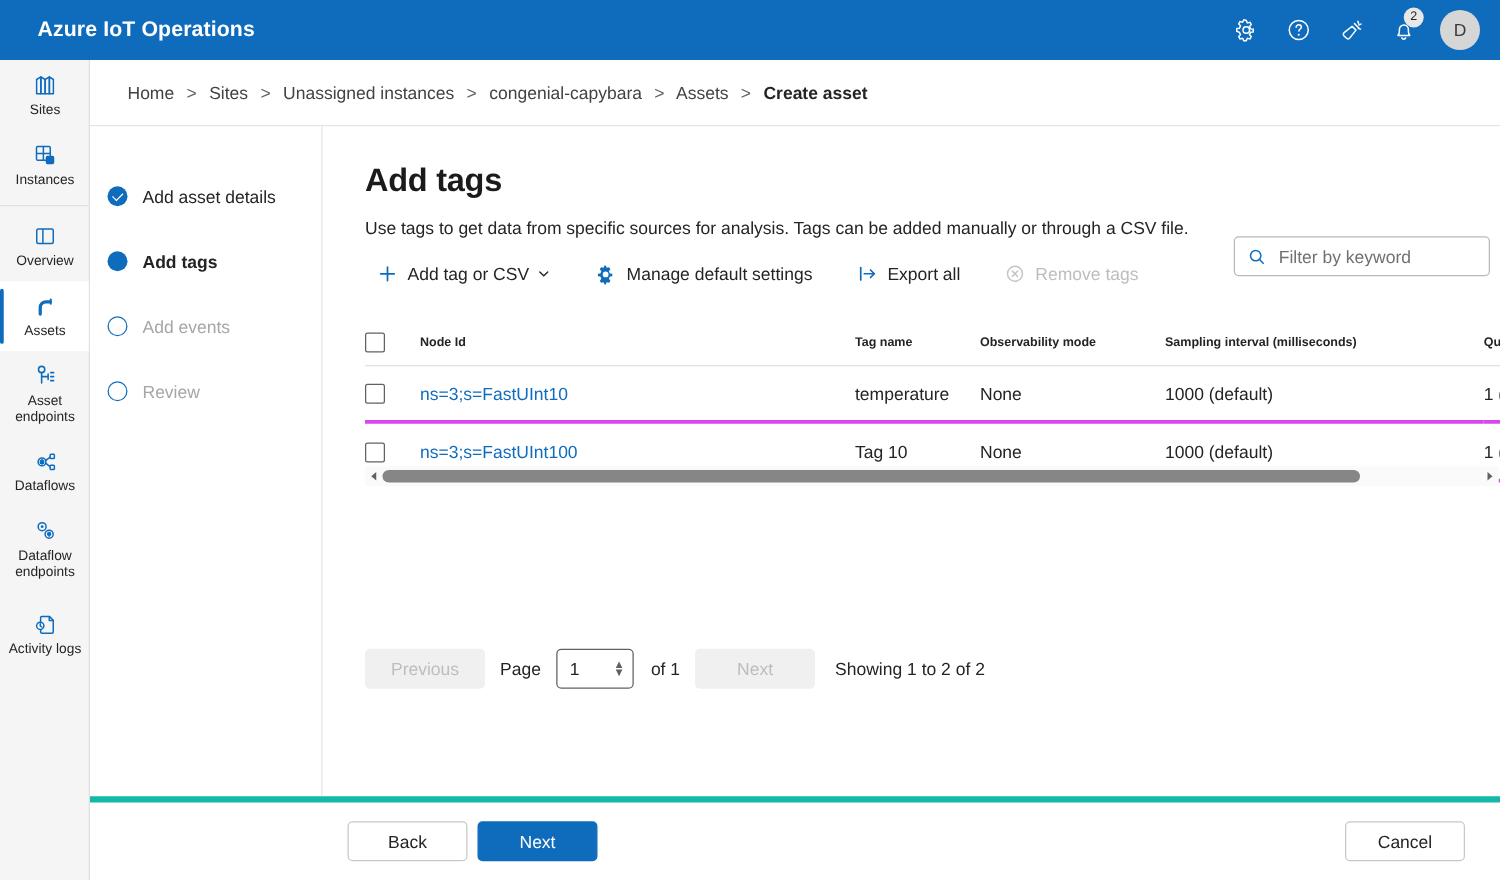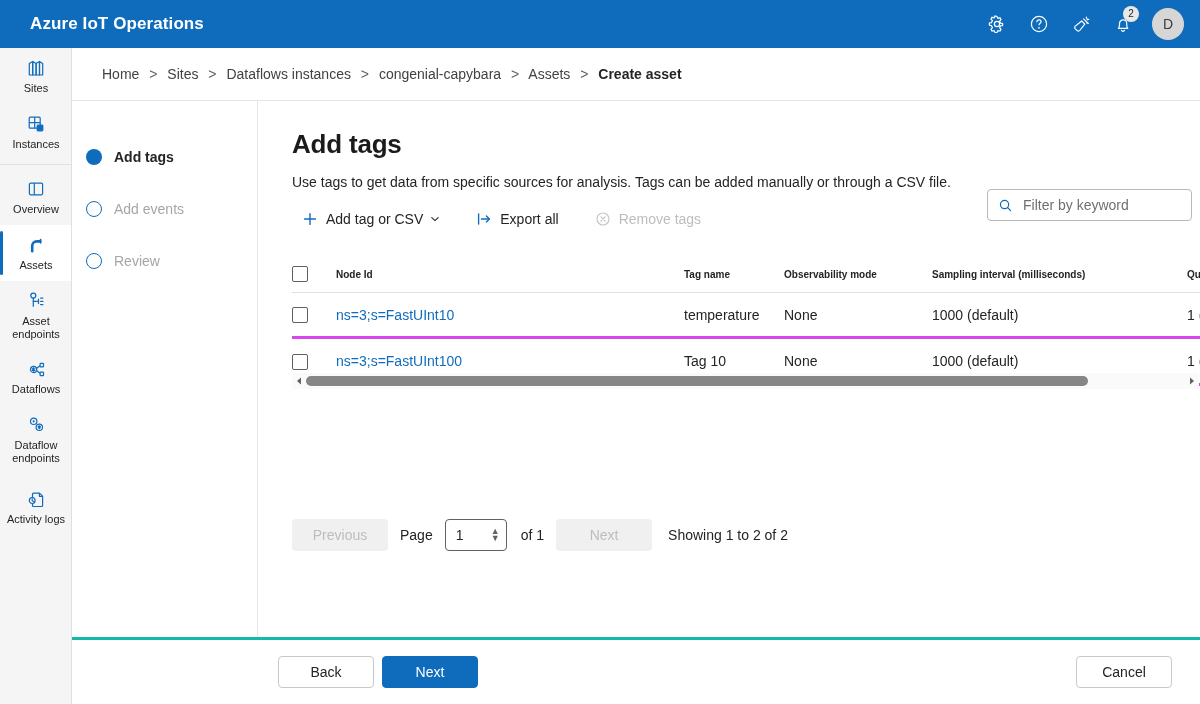--- a/index.html
+++ b/index.html
@@ -192,21 +192,21 @@
     border: none; outline: none; width: 36px; margin-left: 8px;
     font-size: 14px; font-family: inherit; color: #242424; background: transparent;
   }
   .spin-arrows { display: flex; flex-direction: column; margin-left: auto; margin-right: 6px; }
   .spin-arrows span { line-height: 7px; font-size: 9px; color: #616161; cursor: pointer; }
   .showing { margin-left: 16px; color: #242424; }
 
   
   .footer {
     position: absolute; left: 72px; top: 637px; width: 1128px; height: 67px;
-    background: #ffffff; border-top: 3px solid #14b8a6;
+    background: #ffffff; border-top: 5px solid #14b8a6;
     display: flex; align-items: center; padding: 0 28px 0 206px;
   }
   .btn {
     height: 32px; min-width: 96px; border-radius: 4px; font-size: 14px;
     font-family: inherit; cursor: pointer; display: flex;
     align-items: center; justify-content: center;
   }
   .btn-sec { background: #ffffff; border: 1px solid #c8c8c8; color: #242424; }
   .btn-pri { background: #0f6cbd; border: 1px solid #0f6cbd; color: #ffffff; }
   .spacer { flex: 1 1 auto; }
@@ -349,33 +349,37 @@
     <span>Activity logs</span>
   </div>
 </div>
 
 <div class="crumbbar">
   <div class="crumbs">
     <span class="c">Home</span>
     <span class="sep">&gt;</span>
     <span class="c">Sites</span>
     <span class="sep">&gt;</span>
-    <span class="c">Dataflows instances</span>
+    <span class="c">Unassigned instances</span>
     <span class="sep">&gt;</span>
     <span class="c">congenial-capybara</span>
     <span class="sep">&gt;</span>
     <span class="c">Assets</span>
     <span class="sep">&gt;</span>
     <span class="cur">Create asset</span>
   </div>
 </div>
 
 <div class="card">
 
   <div class="steps">
+    <div class="step done">
+      <span class="dot"></span>
+      <span class="label">Add asset details</span>
+    </div>
     <div class="step current">
       <span class="dot"></span>
       <span class="label">Add tags</span>
     </div>
     <div class="step todo">
       <span class="dot"></span>
       <span class="label">Add events</span>
     </div>
     <div class="step todo">
       <span class="dot"></span>
@@ -396,20 +400,29 @@
           </svg>
         </span>
         <span>Add tag or CSV</span>
         <span class="chev">
           <svg width="10" height="10" viewBox="0 0 10 10" fill="none" stroke="#242424" stroke-width="1.1" stroke-linecap="round">
             <path d="M1.8 3.6L5 6.6l3.2-3"></path>
           </svg>
         </span>
       </button>
 
+      <button class="cmd" style="margin-left:16px">
+        <span class="ci">
+          <svg width="17" height="17" viewBox="0 0 20 20" fill="#0f6cbd">
+            <path d="M10 1.6l1 2.1 2.3-.5 1.2 2-1.5 1.8 1 2.1 2.3.3v2.3l-2.3.3-1 2.1 1.5 1.8-1.2 2-2.3-.5-1 2.1H9l-1-2.1-2.3.5-1.2-2 1.5-1.8-1-2.1-2.3-.3V9.4l2.3-.3 1-2.1L4.5 5.2l1.2-2L8 3.7l1-2.1z"></path>
+            <circle cx="10" cy="10" r="2.7" fill="#ffffff"></circle>
+          </svg>
+        </span>
+        <span>Manage default settings</span>
+      </button>
 
       <button class="cmd" style="margin-left:16px">
         <span class="ci">
           <svg width="16" height="16" viewBox="0 0 16 16" fill="none" stroke="#0f6cbd" stroke-width="1.35" stroke-linecap="round" stroke-linejoin="round">
             <path d="M2.6 3v10"></path>
             <path d="M5.4 8h8"></path>
             <path d="M10.4 5l3 3-3 3"></path>
           </svg>
         </span>
         <span>Export all</span>

